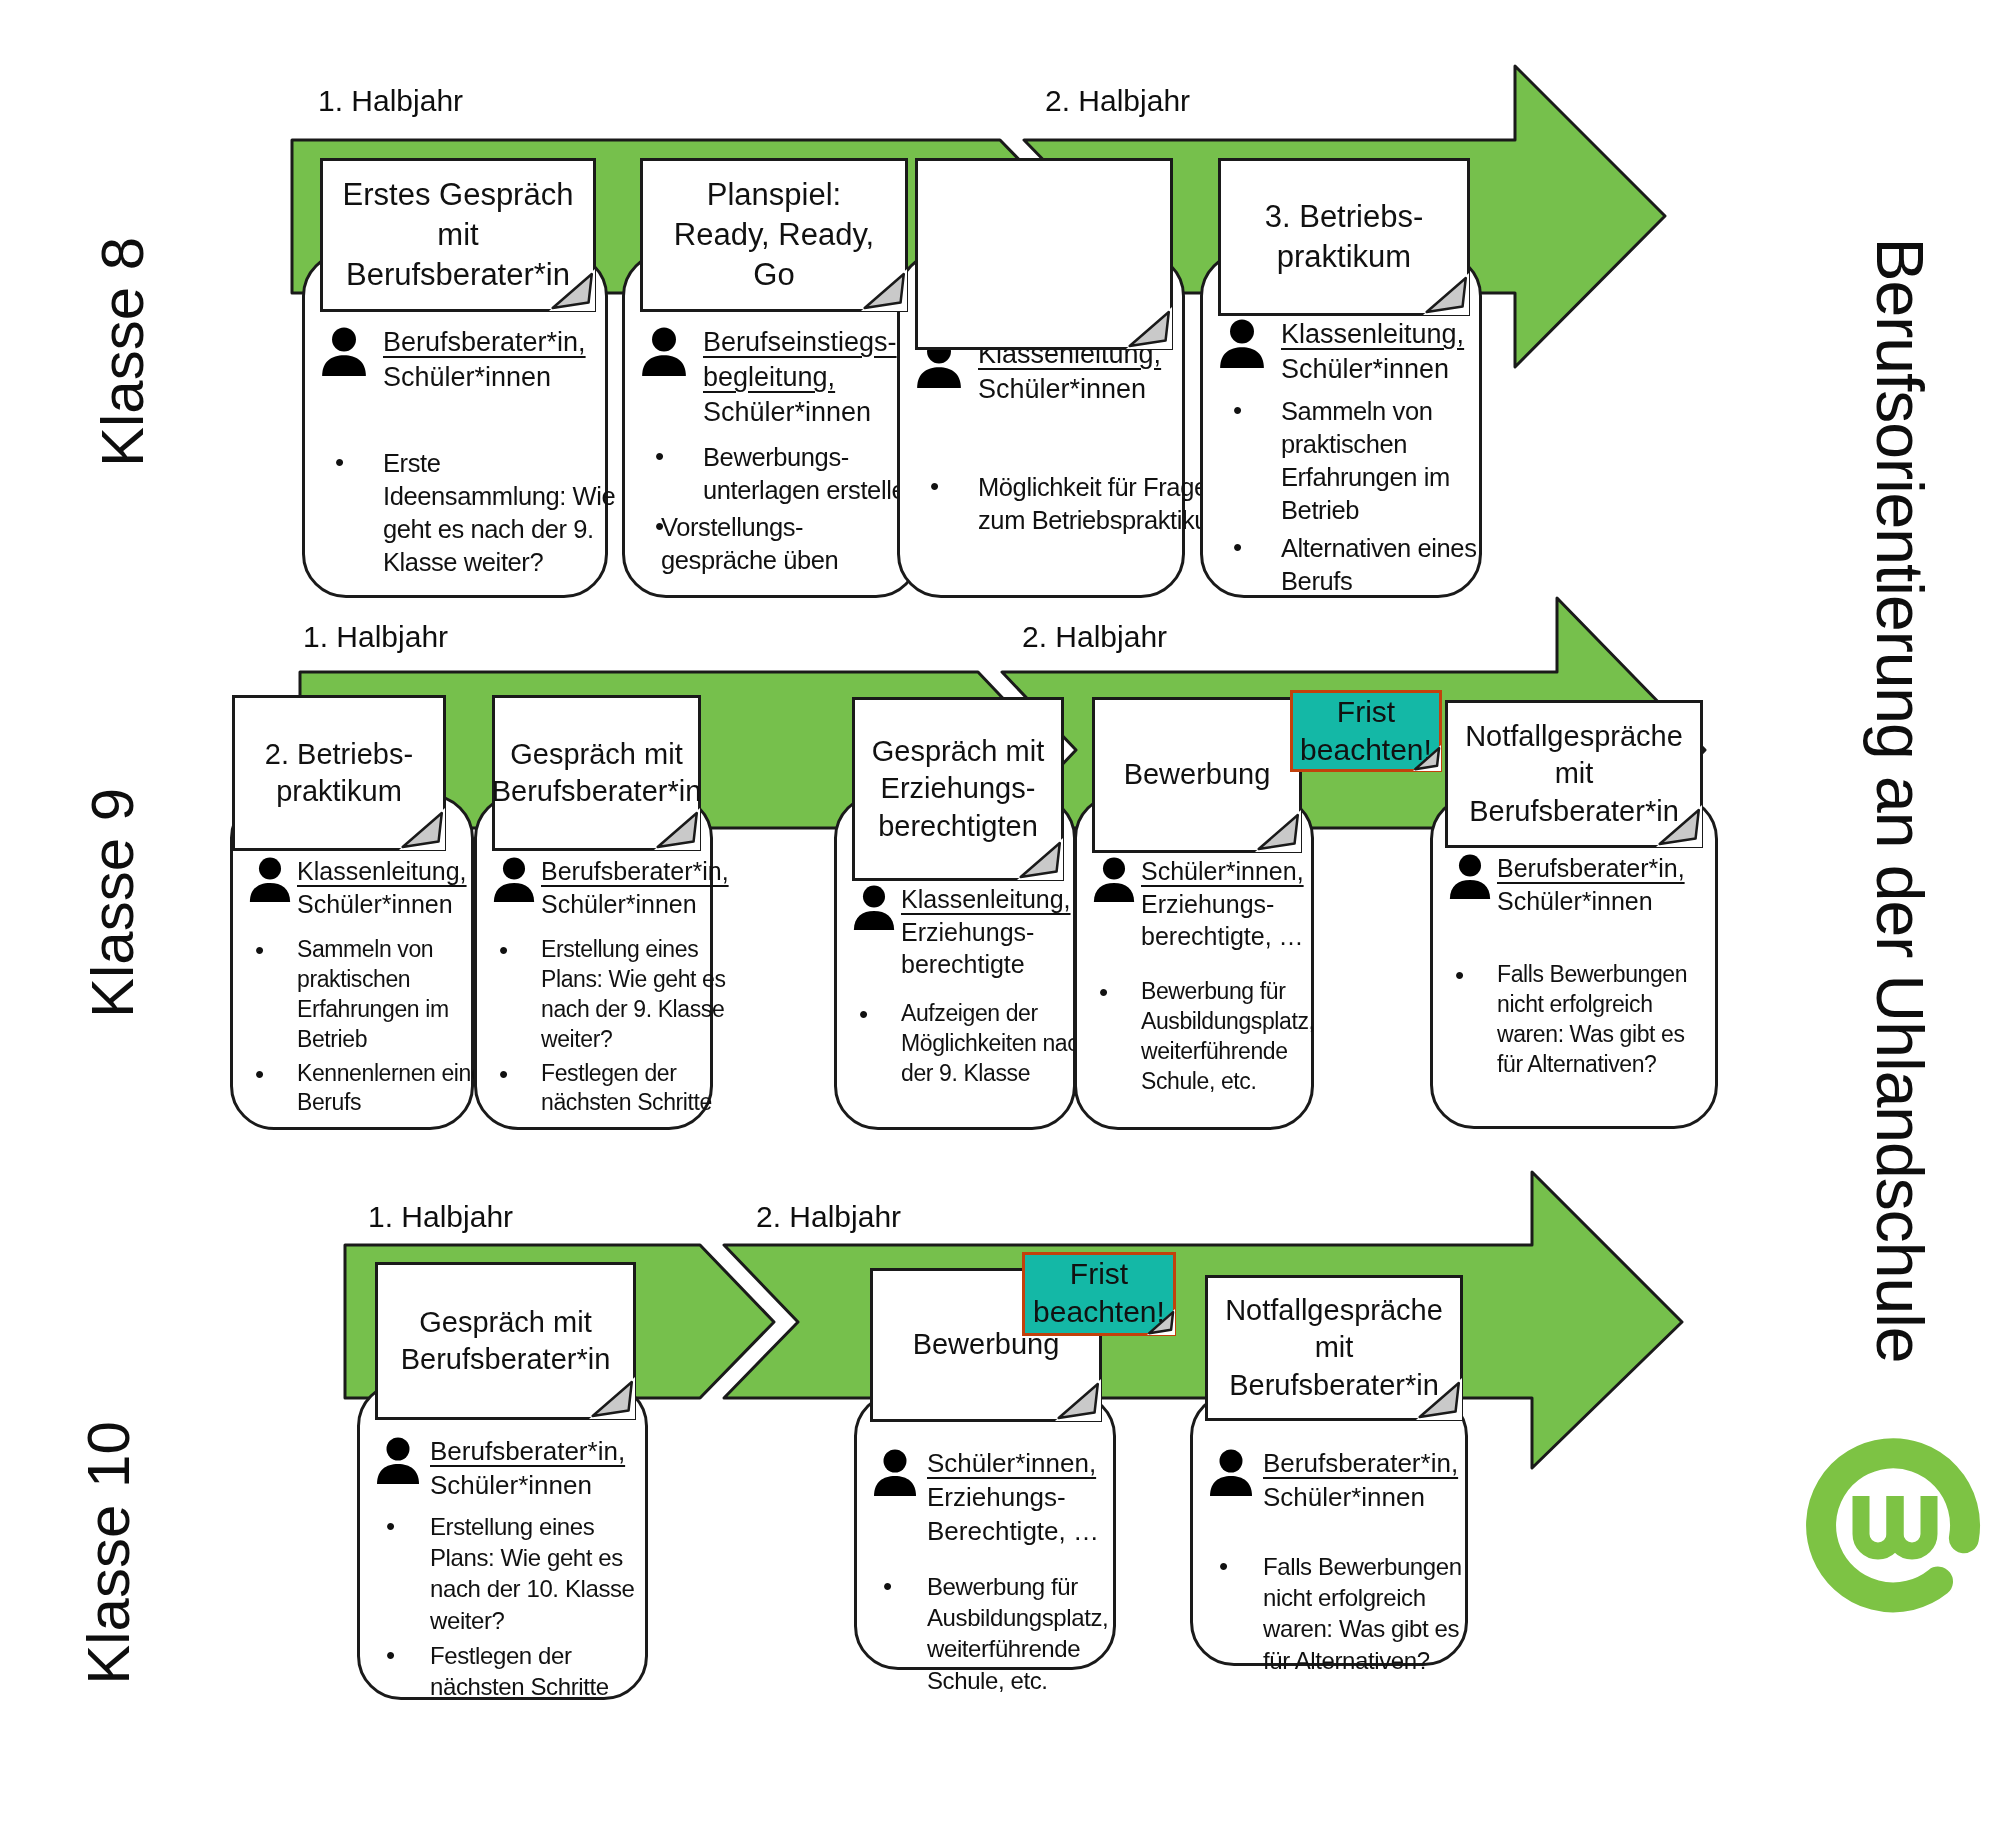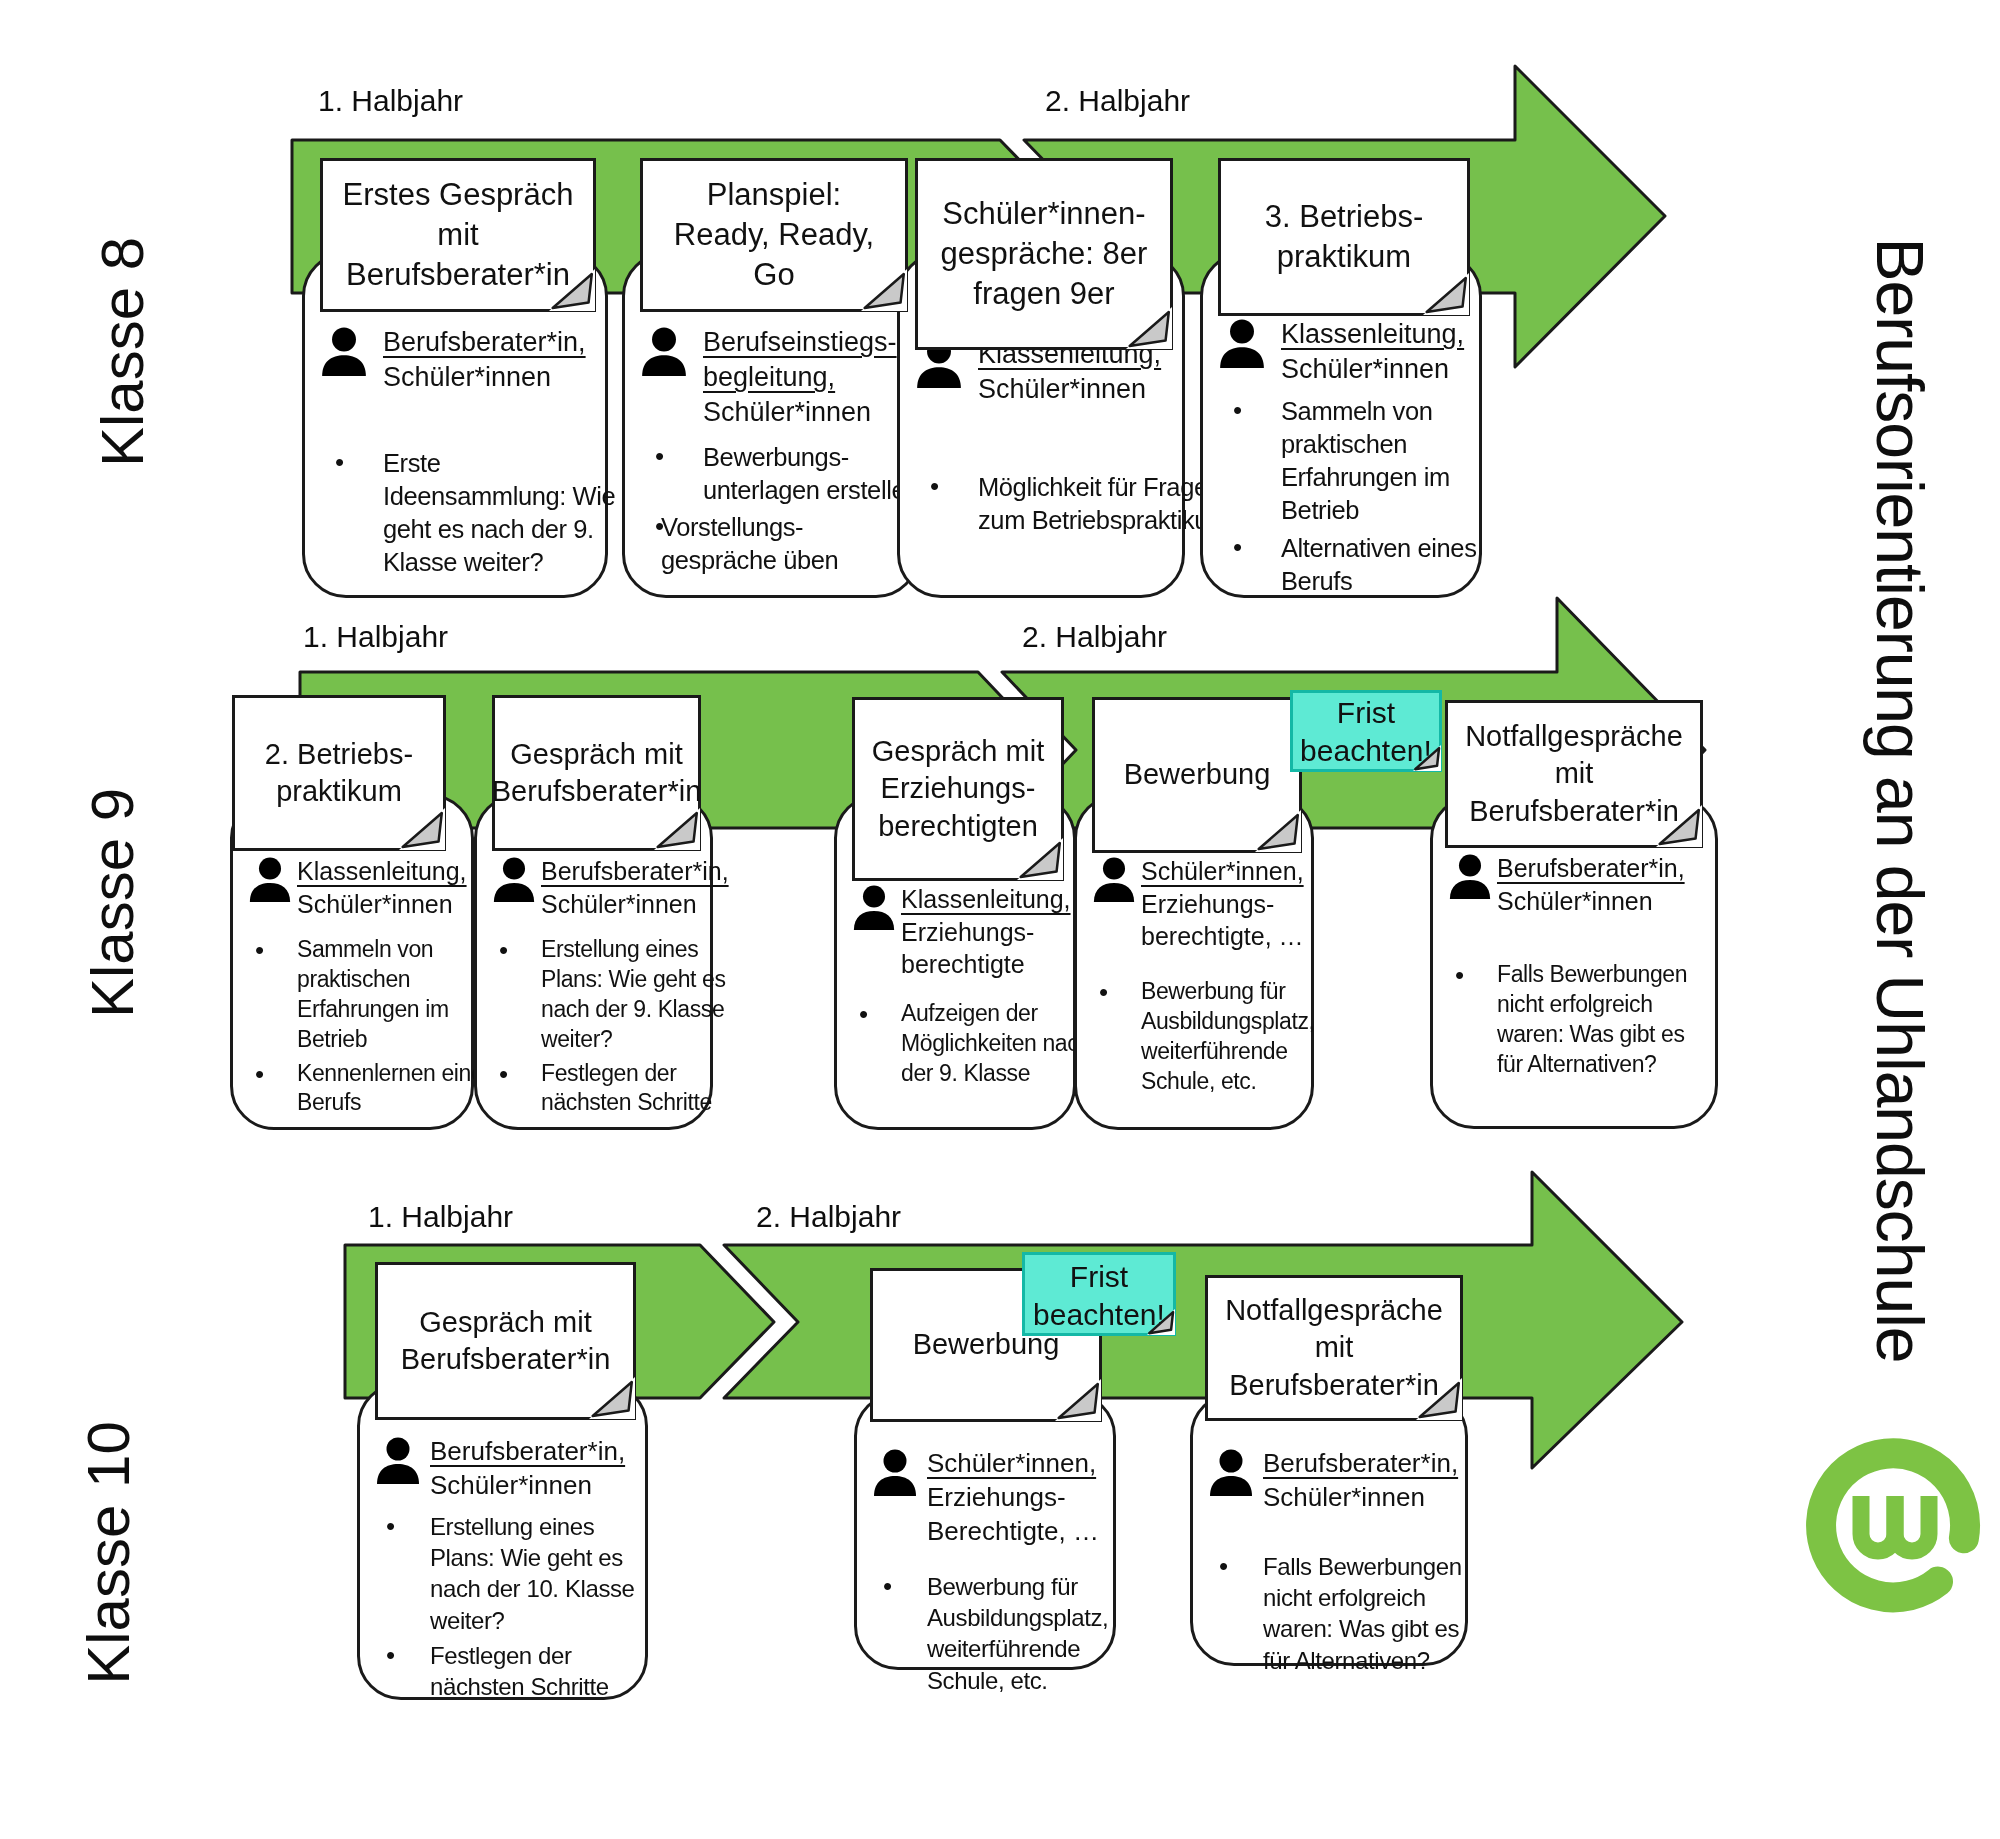--- a/index.html
+++ b/index.html
@@ -10,22 +10,22 @@
                 color:#0e0e0e;transform:translate(-50%,-50%) rotate(-90deg);white-space:nowrap;}
   .halbjahr-label{position:absolute;z-index:2;font-size:30px;color:#0e0e0e;white-space:nowrap;}
   .page-title{position:absolute;z-index:2;width:1320px;text-align:center;font-size:66px;
               color:#0e0e0e;transform:translate(-50%,-50%) rotate(90deg);white-space:nowrap;
               letter-spacing:-1px;}
   .card-panel{position:absolute;z-index:3;background:#fff;border:3px solid #1a1a1a;border-radius:44px;}
   .note{position:absolute;z-index:5;background:#fff;border:3px solid #1a1a1a;
         display:flex;align-items:center;justify-content:center;}
   .note-title{white-space:pre-line;text-align:center;line-height:1.28;padding:4px 6px;}
   .fold{position:absolute;right:-2px;bottom:-2px;}
-  .sticky{position:absolute;z-index:6;background:#5eead4;border:3px solid #14b8a6;
-          display:flex;align-items:flex-end;justify-content:center;}
+  .sticky{position:absolute;z-index:6;background:#14b8a6;border:3px solid #c2410c;
+          display:flex;align-items:flex-start;justify-content:center;}
   .sticky-text{white-space:pre-line;text-align:center;line-height:1.25;font-size:30px;}
   .people{position:absolute;left:0;right:0;}
   .person-icon{position:absolute;}
   .names{line-height:1.3;}
   .names .u{text-decoration:underline;text-decoration-thickness:2px;text-underline-offset:5px;}
   .bullets{position:relative;}
   .bullet{position:relative;margin-bottom:4px;}
   .bullet-dot{position:absolute;font-size:26px;}
   .bullet-text{display:block;white-space:pre;line-height:1.3;letter-spacing:-0.4px;}
   
@@ -141,23 +141,20 @@
         </div>
         <div class="bullets" style="margin-top: 216px;">
           <div class="bullet">
             <span class="bullet-dot" style="left: 30px;">•</span>
             <span class="bullet-text" style="margin-left: 78px;">Möglichkeit für Fragen
 zum Betriebspraktikum</span>
           </div>
         </div>
       </div>
       <div class="note r0" style="left: 915px; top: 158px; width: 252px; height: 186px;">
-        <div class="note-title">Schüler*innen-
-gespräche: 8er
-fragen 9er</div>
         <svg width="46" height="42" class="fold">
           <polygon points="0,42 46,42 46,0" fill="#ffffff"></polygon>
           <polygon points="3.68,39.06 42.78,5.04 39.56,33.6" fill="#c9c9c9" stroke="#1a1a1a" stroke-width="2.5" stroke-linejoin="round"></polygon>
         </svg>
       </div>
     </div>
     <div class="r0">
       <div class="card-panel r0" style="left: 1200px; top: 252px; width: 276px; height: 340px;">
         <div class="people" style="top: 62px;">
           <svg width="50" height="50" viewBox="0 0 48 48" class="person-icon" style="left: 14px; top: 2px;">

